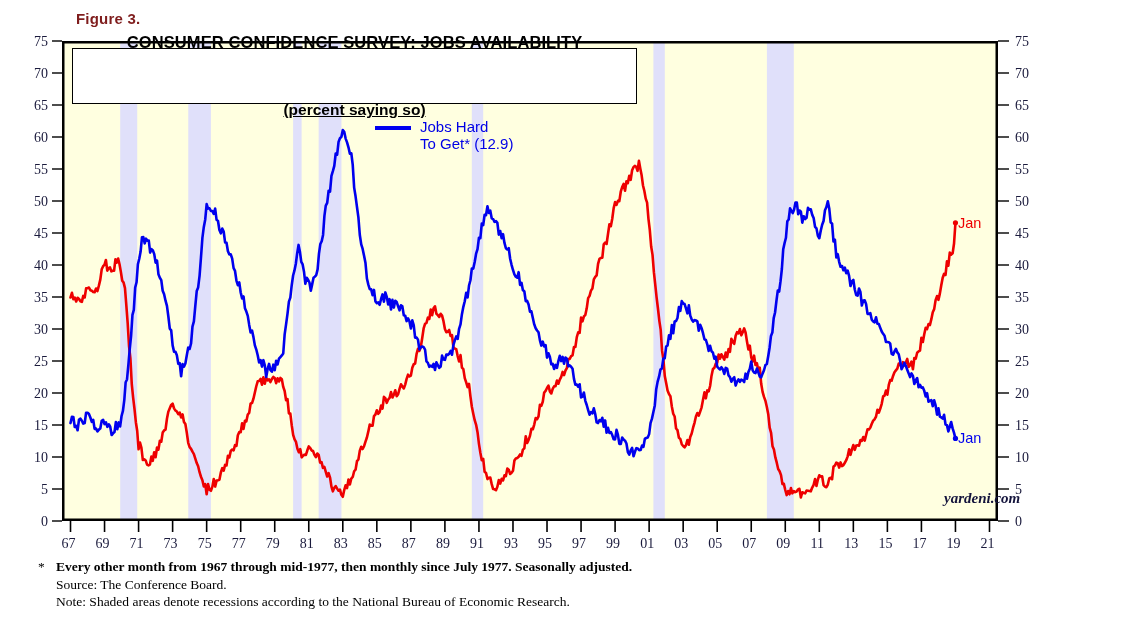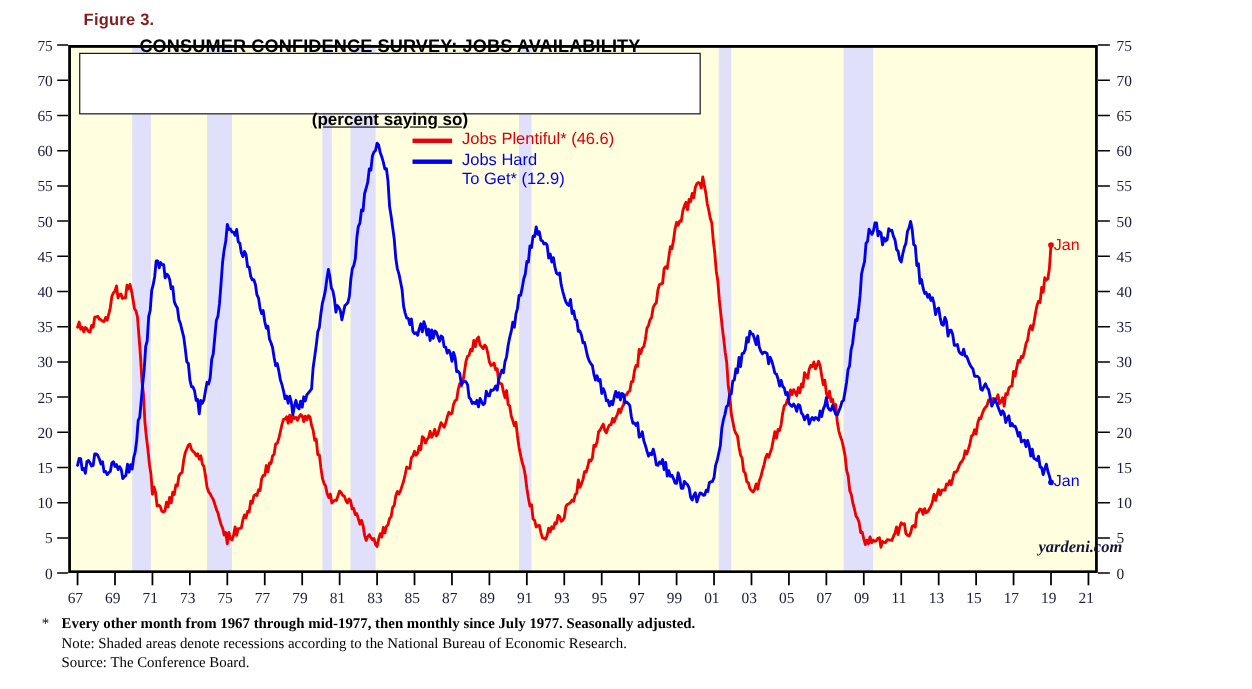--- a/index.html
+++ b/index.html
@@ -182,35 +182,31 @@
     <text x="987.4909090909091" y="30" text-anchor="middle" class="axis-num-x">21</text>
   </svg>
 
 <div class="title-box">
   <div class="t1">CONSUMER CONFIDENCE SURVEY: JOBS AVAILABILITY</div>
   <div class="t2">(percent saying so)</div>
 </div>
 
 <div class="legend">
   <div class="legend-row">
-    <div class="legend-swatch sw-red"></div>
-    <div class="legend-text lg-red">Jobs Plentiful* (46.6)</div>
-  </div>
-  <div class="legend-row">
     <div class="legend-swatch sw-blue"></div>
     <div class="legend-text lg-blue">Jobs Hard
 To Get* (12.9)</div>
   </div>
 </div>
 
 <div class="endlabel red">Jan</div>
 <div class="endlabel blue">Jan</div>
 
 <div class="watermark">yardeni.com</div>
 
 <div class="footnotes">
   <div class="fn-row">
     <div class="fn-mark">*</div>
     <div class="fn-body">Every other month from 1967 through mid-1977, then monthly since July 1977. Seasonally adjusted.</div>
   </div>
+  <div class="fn-indent">Source: The Conference Board.</div>
   <div class="fn-indent">Note: Shaded areas denote recessions according to the National Bureau of Economic Research.</div>
-  <div class="fn-indent">Source: The Conference Board.</div>
 </div>
 
 </body></html>

